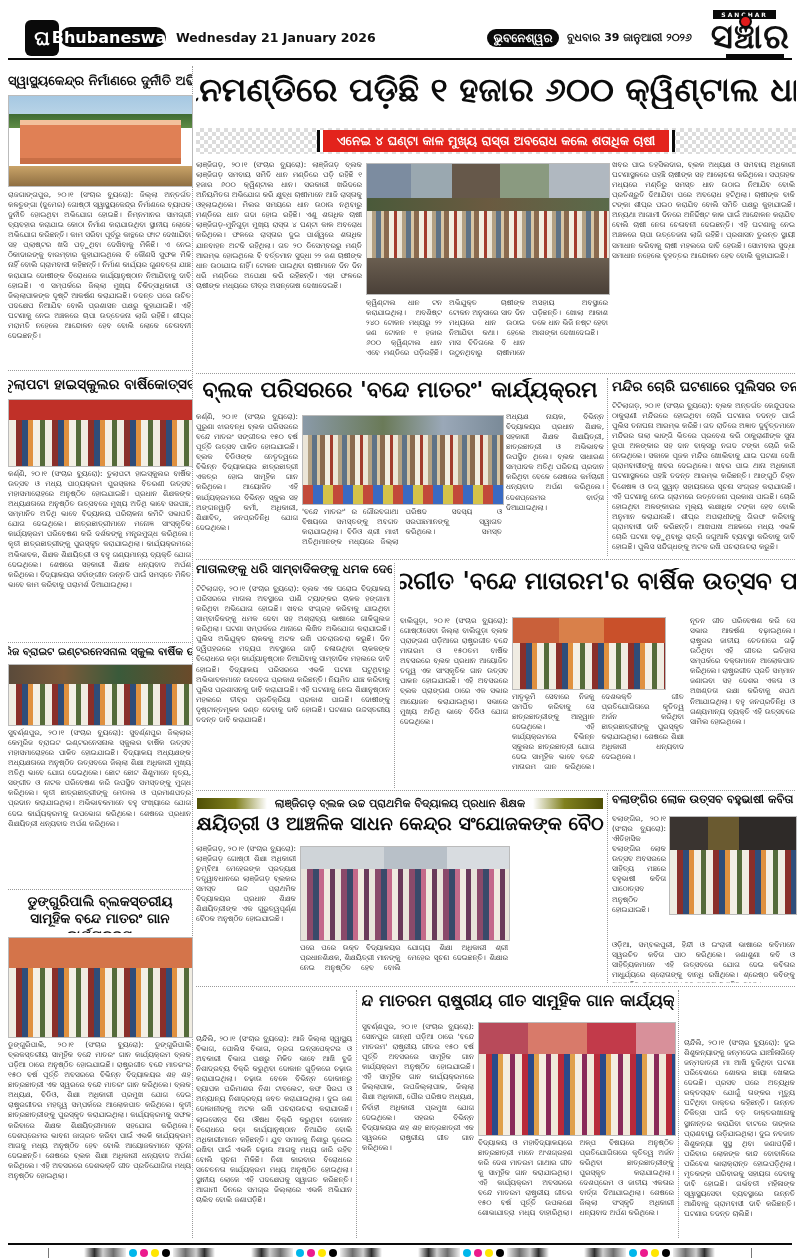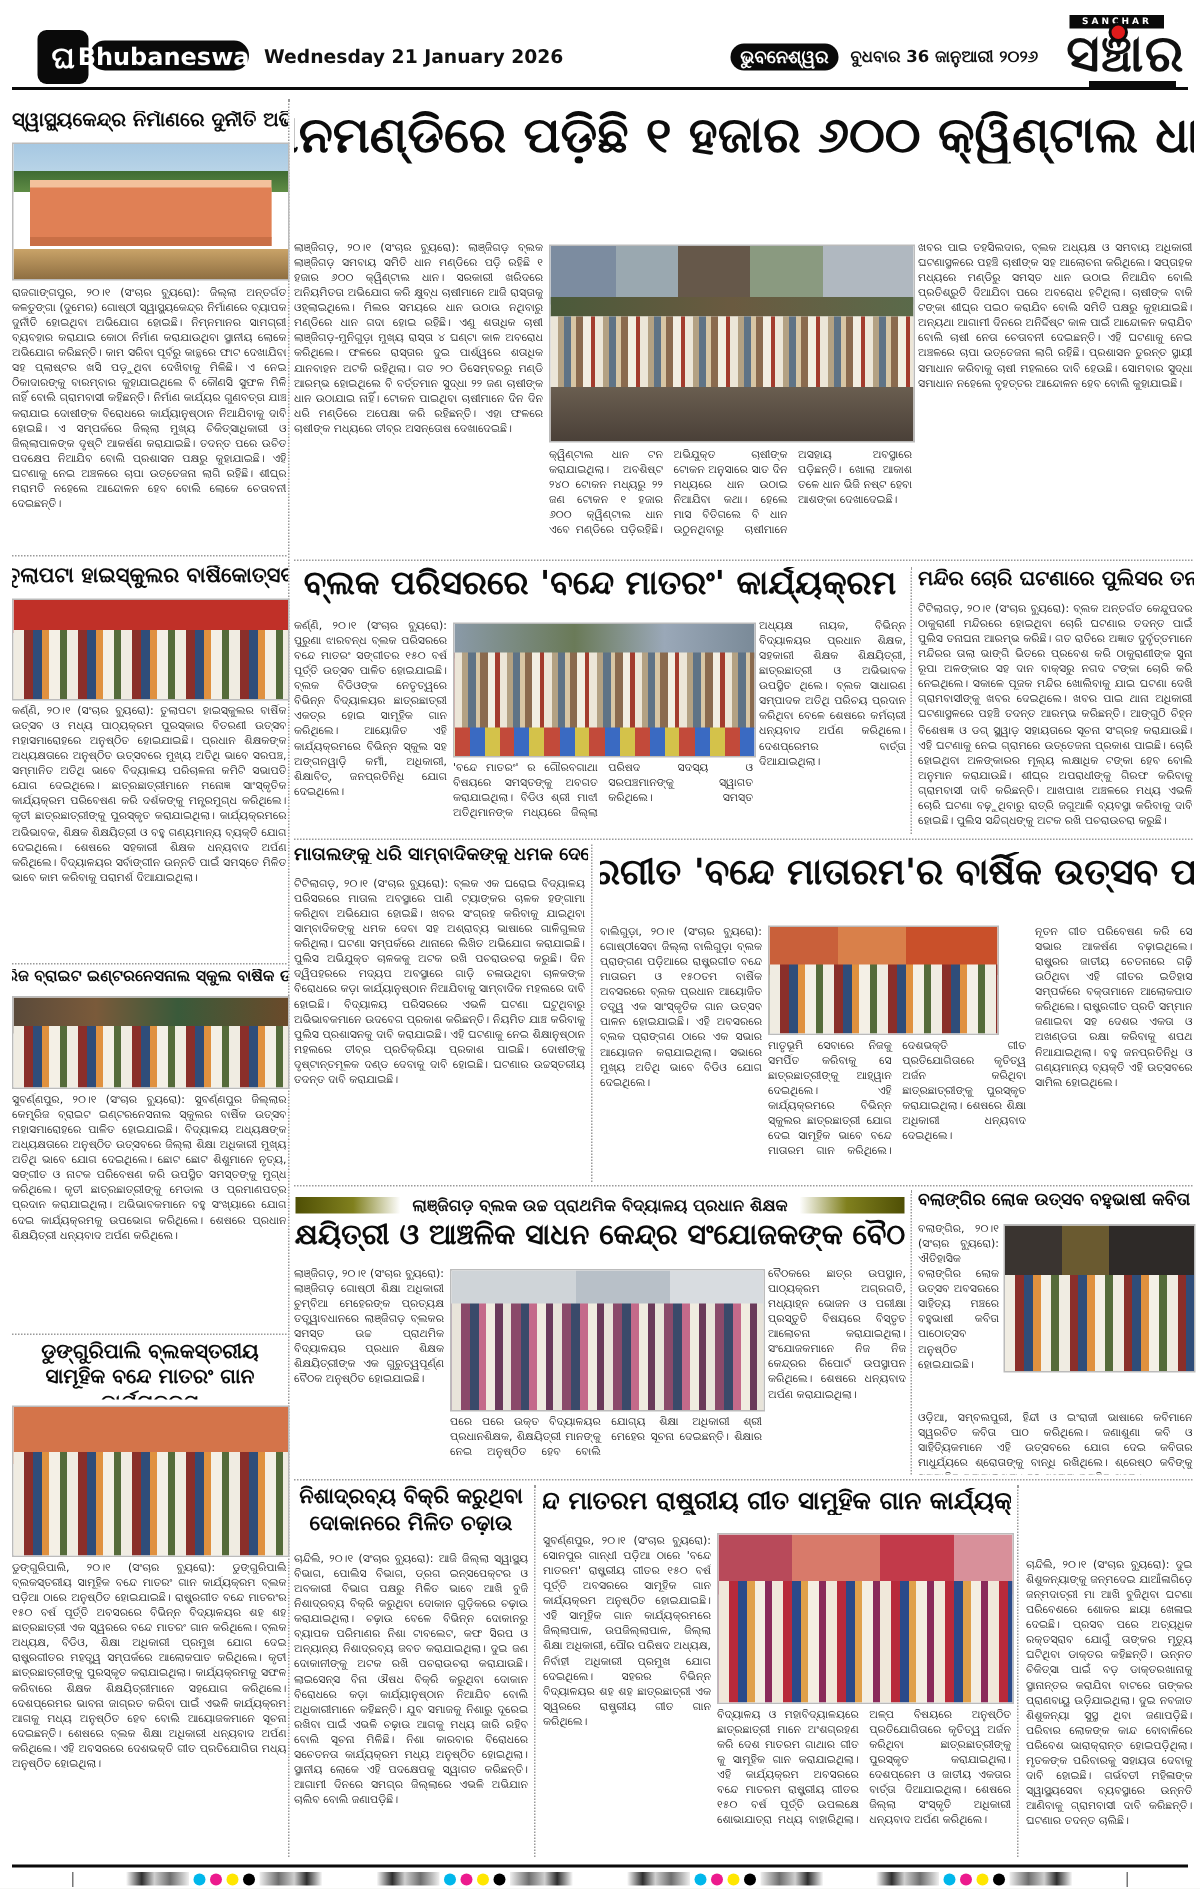--- a/index.html
+++ b/index.html
@@ -66,21 +66,21 @@
     <span>ଘ</span>
   </div>
   <div class="abs pill" style="left:60px;top:27px;width:106px;height:20px;font-size:16px;">
     <span>Bhubaneswar</span>
   </div>
   <div class="abs date-en" style="left:176px;top:30px;">Wednesday 21 January 2026</div>
 
   <div class="abs pill" style="left:487px;top:29px;width:72px;height:18px;font-size:12px;">
     <span>ଭୁବନେଶ୍ୱର</span>
   </div>
-  <div class="abs date-od" style="left:567px;top:31px;">ବୁଧବାର 36 ଜାନୁଆରୀ ୨୦୨୬</div>
+  <div class="abs date-od" style="left:567px;top:31px;">ବୁଧବାର 39 ଜାନୁଆରୀ ୨୦୨୬</div>
 
   <div class="abs mast" style="right:10px;top:10px;">
     <div class="mast-bar">SANCHAR</div>
     <div class="mast-word">
       <span class="mast-dot" style="left:28px;top:-4px;"></span>
       <span>ସଞ୍ଚାର</span>
     </div>
     <div class="mast-under"></div>
   </div>
 
@@ -119,20 +119,25 @@
 
   <div class="abs hl2" style="left:8px;top:893px;width:184px;font-size:13.5px;height:40px;">ଡୁଙ୍ଗୁରିପାଲି ବ୍ଲକସ୍ତରୀୟ ସାମୂହିକ ବନ୍ଦେ ମାତରଂ ଗାନ କାର୍ଯ୍ୟକ୍ରମ</div>
   <div class="abs ph" style="left:8px;top:937px;width:183px;height:99px;">
     <div class="band" style="top:0;height:38%;background:#d4744a;"></div>
     <div class="band people" style="top:30%;height:70%;"></div>
   </div>
   <div class="abs bt" style="left:8px;top:1040px;width:183px;height:198px;">ଡୁଙ୍ଗୁରିପାଲି, ୨୦।୧ (ସଂଚାର ବ୍ୟୁରୋ): ଡୁଙ୍ଗୁରିପାଲି ବ୍ଲକସ୍ତରୀୟ ସାମୂହିକ ବନ୍ଦେ ମାତରଂ ଗାନ କାର୍ଯ୍ୟକ୍ରମ ବ୍ଲକ ପଡ଼ିଆ ଠାରେ ଅନୁଷ୍ଠିତ ହୋଇଯାଇଛି। ରାଷ୍ଟ୍ରଗୀତ ବନ୍ଦେ ମାତରଂର ୧୫୦ ବର୍ଷ ପୂର୍ତ୍ତି ଅବସରରେ ବିଭିନ୍ନ ବିଦ୍ୟାଳୟର ଶହ ଶହ ଛାତ୍ରଛାତ୍ରୀ ଏକ ସ୍ୱରରେ ବନ୍ଦେ ମାତରଂ ଗାନ କରିଥିଲେ। ବ୍ଲକ ଅଧ୍ୟକ୍ଷ, ବିଡିଓ, ଶିକ୍ଷା ଅଧିକାରୀ ପ୍ରମୁଖ ଯୋଗ ଦେଇ ରାଷ୍ଟ୍ରଗୀତର ମହତ୍ତ୍ୱ ସମ୍ପର୍କରେ ଆଲୋକପାତ କରିଥିଲେ। କୃତୀ ଛାତ୍ରଛାତ୍ରୀଙ୍କୁ ପୁରସ୍କୃତ କରାଯାଇଥିଲା। କାର୍ଯ୍ୟକ୍ରମକୁ ସଫଳ କରିବାରେ ଶିକ୍ଷକ ଶିକ୍ଷୟିତ୍ରୀମାନେ ସହଯୋଗ କରିଥିଲେ। ଦେଶପ୍ରେମର ଭାବନା ଜାଗ୍ରତ କରିବା ପାଇଁ ଏଭଳି କାର୍ଯ୍ୟକ୍ରମ ଆଗକୁ ମଧ୍ୟ ଅନୁଷ୍ଠିତ ହେବ ବୋଲି ଆୟୋଜକମାନେ ସୂଚନା ଦେଇଛନ୍ତି। ଶେଷରେ ବ୍ଲକ ଶିକ୍ଷା ଅଧିକାରୀ ଧନ୍ୟବାଦ ଅର୍ପଣ କରିଥିଲେ। ଏହି ଅବସରରେ ଦେଶଭକ୍ତି ଗୀତ ପ୍ରତିଯୋଗିତା ମଧ୍ୟ ଅନୁଷ୍ଠିତ ହୋଇଥିଲା।</div>
 
   <div class="abs hl center" style="left:196px;top:72px;width:600px;font-size:33px;">ଧାନମଣ୍ଡିରେ ପଡ଼ିଛି ୧ ହଜାର ୬୦୦ କ୍ୱିଣ୍ଟାଲ ଧାନ</div>
 
+  <div class="abs checker" style="left:196px;top:128px;width:600px;height:26px;display:flex;align-items:center;justify-content:center;">
+    <div class="subwrap">
+      <div class="subbox">ଏନେଇ ୪ ଘଣ୍ଟା କାଳ ମୁଖ୍ୟ ରାସ୍ତା ଅବରୋଧ କଲେ ଶତାଧିକ ଚାଷୀ</div>
+    </div>
+  </div>
 
   <div class="abs bt" style="left:196px;top:160px;width:166px;height:210px;">ଲାଞ୍ଜିଗଡ଼, ୨୦।୧ (ସଂଚାର ବ୍ୟୁରୋ): ଲାଞ୍ଜିଗଡ଼ ବ୍ଲକ ଲାଞ୍ଜିଗଡ଼ ସମବାୟ ସମିତି ଧାନ ମଣ୍ଡିରେ ପଡ଼ି ରହିଛି ୧ ହଜାର ୬୦୦ କ୍ୱିଣ୍ଟାଲ ଧାନ। ସରକାରୀ ଖରିଦରେ ଅନିୟମିତତା ଅଭିଯୋଗ କରି କ୍ଷୁବ୍ଧ ଚାଷୀମାନେ ଆଜି ରାସ୍ତାକୁ ଓହ୍ଲାଇଥିଲେ। ମିଲର ସମୟରେ ଧାନ ଉଠାଉ ନଥିବାରୁ ମଣ୍ଡିରେ ଧାନ ଗଦା ହୋଇ ରହିଛି। ଏଣୁ ଶତାଧିକ ଚାଷୀ ଲାଞ୍ଜିଗଡ଼-ମୁନିଗୁଡ଼ା ମୁଖ୍ୟ ରାସ୍ତା ୪ ଘଣ୍ଟା କାଳ ଅବରୋଧ କରିଥିଲେ। ଫଳରେ ରାସ୍ତାର ଦୁଇ ପାର୍ଶ୍ୱରେ ଶତାଧିକ ଯାନବାହନ ଅଟକି ରହିଥିଲା। ଗତ ୨୦ ଡିସେମ୍ବରରୁ ମଣ୍ଡି ଆରମ୍ଭ ହୋଇଥିଲେ ବି ବର୍ତ୍ତମାନ ସୁଦ୍ଧା ୨୨ ଜଣ ଚାଷୀଙ୍କ ଧାନ ଉଠାଯାଇ ନାହିଁ। ଟୋକନ ପାଇଥିବା ଚାଷୀମାନେ ଦିନ ଦିନ ଧରି ମଣ୍ଡିରେ ଅପେକ୍ଷା କରି ରହିଛନ୍ତି। ଏହା ଫଳରେ ଚାଷୀଙ୍କ ମଧ୍ୟରେ ତୀବ୍ର ଅସନ୍ତୋଷ ଦେଖାଦେଇଛି।</div>
 
   <div class="abs ph" style="left:366px;top:163px;width:242px;height:130px;">
     <div class="band" style="top:0;height:30%;background:linear-gradient(90deg,#7c8ca0 0 18%,#9aa8b0 18% 35%,#66584a 35% 55%,#8a9a80 55% 75%,#b0b8c0 75% 100%);"></div>
     <div class="band" style="top:26%;height:10%;background:linear-gradient(90deg,#4a5a3a,#6a5a40 50%,#5a6a4a);"></div>
     <div class="band crowd" style="top:36%;height:38%;"></div>
     <div class="band" style="bottom:0;height:28%;background:linear-gradient(180deg,#6a5e50,#4a4038);"></div>
   </div>
   <div class="abs bt cols3" style="left:366px;top:298px;width:242px;height:72px;">କ୍ୱିଣ୍ଟାଲ ଧାନ ଟନ କରାଯାଇଥିଲା। ଅବଶିଷ୍ଟ ୨୪୦ ଟୋକନ ମଧ୍ୟରୁ ୨୨ ଜଣ ଟୋକନ ୧ ହଜାର ୬୦୦ କ୍ୱିଣ୍ଟାଲ ଧାନ ଏବେ ମଣ୍ଡିରେ ପଡ଼ିରହିଛି। ଅଭିଯୁକ୍ତ ଚାଷୀଙ୍କ ଟୋକନ ଅନୁସାରେ ସାତ ଦିନ ମଧ୍ୟରେ ଧାନ ଉଠାଇ ନିଆଯିବା କଥା। ହେଲେ ମାସ ବିତିଗଲେ ବି ଧାନ ଉଠୁନଥିବାରୁ ଚାଷୀମାନେ ଅସହାୟ ଅବସ୍ଥାରେ ପଡ଼ିଛନ୍ତି। ଖୋଲା ଆକାଶ ତଳେ ଧାନ ଭିଜି ନଷ୍ଟ ହେବା ଆଶଙ୍କା ଦେଖାଦେଇଛି।</div>
@@ -181,35 +186,33 @@
     <span class="kbar-r"></span>
   </div>
   <div class="abs hl center" style="left:196px;top:813px;width:408px;font-size:19px;">ଶିକ୍ଷୟିତ୍ରୀ ଓ ଆଞ୍ଚଳିକ ସାଧନ କେନ୍ଦ୍ର ସଂଯୋଜକଙ୍କ ବୈଠକ</div>
 
   <div class="abs bt" style="left:196px;top:844px;width:100px;height:139px;">ଲାଞ୍ଜିଗଡ଼, ୨୦।୧ (ସଂଚାର ବ୍ୟୁରୋ): ଲାଞ୍ଜିଗଡ଼ ଗୋଷ୍ଠୀ ଶିକ୍ଷା ଅଧିକାରୀ ଚୁମ୍ବିଆ ମେହେରଙ୍କ ପ୍ରତ୍ୟକ୍ଷ ତତ୍ତ୍ୱାବଧାନରେ ଲାଞ୍ଜିଗଡ଼ ବ୍ଲକର ସମସ୍ତ ଉଚ୍ଚ ପ୍ରାଥମିକ ବିଦ୍ୟାଳୟର ପ୍ରଧାନ ଶିକ୍ଷକ ଶିକ୍ଷୟିତ୍ରୀଙ୍କ ଏକ ଗୁରୁତ୍ୱପୂର୍ଣ୍ଣ ବୈଠକ ଅନୁଷ୍ଠିତ ହୋଇଯାଇଛି।</div>
   <div class="abs ph" style="left:300px;top:846px;width:208px;height:93px;">
     <div class="band" style="top:0;height:30%;background:linear-gradient(90deg,#cfd4d8 0 40%,#b8c0c8 40% 70%,#d8dce0 70% 100%);"></div>
     <div class="band people" style="top:24%;height:76%;background-image:repeating-linear-gradient(90deg,#e8e4da 0 6px,#8a4a6a 6px 12px,#3a4a6a 12px 18px,#c46a8a 18px 23px,#f0ece0 23px 29px,#6a3a5a 29px 34px);"></div>
   </div>
   <div class="abs bt cols2" style="left:300px;top:943px;width:208px;height:40px;">ପରେ ପରେ ଉକ୍ତ ବିଦ୍ୟାଳୟର ପ୍ରଧାନଶିକ୍ଷକ, ଶିକ୍ଷୟିତ୍ରୀ ମାନଙ୍କୁ ନେଇ ଅନୁଷ୍ଠିତ ହେବ ବୋଲି ଯୋଗ୍ୟ ଶିକ୍ଷା ଅଧିକାରୀ ଶ୍ରୀ ମେହେର ସୂଚନା ଦେଇଛନ୍ତି। ଶିକ୍ଷାର ଗୁଣବତ୍ତା ବୃଦ୍ଧି ପାଇଁ ପରାମର୍ଶ ଦିଆଯାଇଥିଲା।</div>
-  <div class="abs bt" style="left:512px;top:844px;width:92px;height:139px;">ବୈଠକରେ ଛାତ୍ର ଉପସ୍ଥାନ, ପାଠ୍ୟକ୍ରମ ଅଗ୍ରଗତି, ମଧ୍ୟାହ୍ନ ଭୋଜନ ଓ ପରୀକ୍ଷା ପ୍ରସ୍ତୁତି ବିଷୟରେ ବିସ୍ତୃତ ଆଲୋଚନା କରାଯାଇଥିଲା। ସଂଯୋଜକମାନେ ନିଜ ନିଜ କେନ୍ଦ୍ରର ରିପୋର୍ଟ ଉପସ୍ଥାପନ କରିଥିଲେ। ଶେଷରେ ଧନ୍ୟବାଦ ଅର୍ପଣ କରାଯାଇଥିଲା।</div>
 
   <div class="abs vdot" style="left:607px;top:793px;height:190px;"></div>
 
   <div class="abs hl" style="left:612px;top:793px;width:184px;font-size:11.5px;">ବଲାଙ୍ଗିର ଲୋକ ଉତ୍ସବ ବହୁଭାଷୀ କବିତା ପାଠୋତ୍ସବ</div>
   <div class="abs bt" style="left:612px;top:814px;width:54px;height:122px;">ବଲାଙ୍ଗିର, ୨୦।୧ (ସଂଚାର ବ୍ୟୁରୋ): ଐତିହାସିକ ବଲାଙ୍ଗିର ଲୋକ ଉତ୍ସବ ଅବସରରେ ସାହିତ୍ୟ ମଞ୍ଚରେ ବହୁଭାଷୀ କବିତା ପାଠୋତ୍ସବ ଅନୁଷ୍ଠିତ ହୋଇଯାଇଛି।</div>
   <div class="abs ph" style="left:669px;top:816px;width:126px;height:97px;">
     <div class="band" style="top:0;height:42%;background:linear-gradient(90deg,#3a3430 0 30%,#6a5a30 30% 55%,#2e2a28 55% 100%);"></div>
     <div class="band people" style="top:34%;height:66%;"></div>
   </div>
   <div class="abs bt" style="left:612px;top:940px;width:183px;height:43px;">ଓଡ଼ିଆ, ସମ୍ବଲପୁରୀ, ହିନ୍ଦୀ ଓ ଇଂରାଜୀ ଭାଷାରେ କବିମାନେ ସ୍ୱରଚିତ କବିତା ପାଠ କରିଥିଲେ। ଜଣାଶୁଣା କବି ଓ ସାହିତ୍ୟିକମାନେ ଏହି ଉତ୍ସବରେ ଯୋଗ ଦେଇ କବିତାର ମାଧୁର୍ଯ୍ୟରେ ଶ୍ରୋତାଙ୍କୁ ବାନ୍ଧି ରଖିଥିଲେ। ଶ୍ରେଷ୍ଠ କବିଙ୍କୁ ସମ୍ମାନିତ କରାଯାଇଥିଲା। ବହୁ ଶ୍ରୋତା ଉପସ୍ଥିତ ଥିଲେ।</div>
 
   <div class="abs hdot" style="left:196px;top:986px;width:599px;"></div>
 
-  <div class="abs hl2" style="left:196px;top:990px;width:156px;font-size:14px;height:40px;">ନିଶାଦ୍ରବ୍ୟ ବିକ୍ରି କରୁଥିବା ଦୋକାନରେ ମିଳିତ ଚଢ଼ାଉ</div>
   <div class="abs bt" style="left:196px;top:1034px;width:156px;height:204px;">ଚାନ୍ଦିଲି, ୨୦।୧ (ସଂଚାର ବ୍ୟୁରୋ): ଆଜି ଜିଲ୍ଲା ସ୍ୱାସ୍ଥ୍ୟ ବିଭାଗ, ପୋଲିସ ବିଭାଗ, ଡ୍ରଗ ଇନ୍ସପେକ୍ଟର ଓ ଅବକାରୀ ବିଭାଗ ପକ୍ଷରୁ ମିଳିତ ଭାବେ ଆଖି ବୁଜି ନିଶାଦ୍ରବ୍ୟ ବିକ୍ରି କରୁଥିବା ଦୋକାନ ଗୁଡ଼ିକରେ ଚଢ଼ାଉ କରାଯାଇଥିଲା। ଚଢ଼ାଉ ବେଳେ ବିଭିନ୍ନ ଦୋକାନରୁ ବ୍ୟାପକ ପରିମାଣର ନିଶା ଟାବଲେଟ, କଫ ସିରପ ଓ ଅନ୍ୟାନ୍ୟ ନିଶାଦ୍ରବ୍ୟ ଜବତ କରାଯାଇଥିଲା। ଦୁଇ ଜଣ ଦୋକାନୀଙ୍କୁ ଅଟକ ରଖି ପଚରାଉଚରା କରାଯାଉଛି। ଲାଇସେନ୍ସ ବିନା ଔଷଧ ବିକ୍ରି କରୁଥିବା ଦୋକାନ ବିରୋଧରେ କଡ଼ା କାର୍ଯ୍ୟାନୁଷ୍ଠାନ ନିଆଯିବ ବୋଲି ଅଧିକାରୀମାନେ କହିଛନ୍ତି। ଯୁବ ସମାଜକୁ ନିଶାରୁ ଦୂରେଇ ରଖିବା ପାଇଁ ଏଭଳି ଚଢ଼ାଉ ଆଗକୁ ମଧ୍ୟ ଜାରି ରହିବ ବୋଲି ସୂଚନା ମିଳିଛି। ନିଶା କାରବାର ବିରୋଧରେ ସଚେତନତା କାର୍ଯ୍ୟକ୍ରମ ମଧ୍ୟ ଅନୁଷ୍ଠିତ ହୋଇଥିଲା। ସ୍ଥାନୀୟ ଲୋକେ ଏହି ପଦକ୍ଷେପକୁ ସ୍ୱାଗତ କରିଛନ୍ତି। ଆଗାମୀ ଦିନରେ ସମଗ୍ର ଜିଲ୍ଲାରେ ଏଭଳି ଅଭିଯାନ ଚାଲିବ ବୋଲି ଜଣାପଡ଼ିଛି।</div>
 
   <div class="abs vdot" style="left:356px;top:990px;height:248px;"></div>
 
   <div class="abs hl center" style="left:362px;top:992px;width:312px;font-size:16.5px;">'ବନ୍ଦେ ମାତରମ ରାଷ୍ଟ୍ରୀୟ ଗୀତ ସାମୁହିକ ଗାନ କାର୍ଯ୍ୟକ୍ରମ</div>
   <div class="abs bt" style="left:362px;top:1022px;width:112px;height:216px;">ସୁବର୍ଣ୍ଣପୁର, ୨୦।୧ (ସଂଚାର ବ୍ୟୁରୋ): ସୋନପୁର ଗାନ୍ଧୀ ପଡ଼ିଆ ଠାରେ 'ବନ୍ଦେ ମାତରମ' ରାଷ୍ଟ୍ରୀୟ ଗୀତର ୧୫୦ ବର୍ଷ ପୂର୍ତ୍ତି ଅବସରରେ ସାମୂହିକ ଗାନ କାର୍ଯ୍ୟକ୍ରମ ଅନୁଷ୍ଠିତ ହୋଇଯାଇଛି। ଏହି ସାମୂହିକ ଗାନ କାର୍ଯ୍ୟକ୍ରମରେ ଜିଲ୍ଲାପାଳ, ଉପଜିଲ୍ଲାପାଳ, ଜିଲ୍ଲା ଶିକ୍ଷା ଅଧିକାରୀ, ପୌର ପରିଷଦ ଅଧ୍ୟକ୍ଷ, ନିର୍ବାହୀ ଅଧିକାରୀ ପ୍ରମୁଖ ଯୋଗ ଦେଇଥିଲେ। ସହରର ବିଭିନ୍ନ ବିଦ୍ୟାଳୟର ଶହ ଶହ ଛାତ୍ରଛାତ୍ରୀ ଏକ ସ୍ୱରରେ ରାଷ୍ଟ୍ରୀୟ ଗୀତ ଗାନ କରିଥିଲେ।</div>
   <div class="abs ph" style="left:478px;top:1022px;width:196px;height:112px;">
     <div class="band" style="top:0;height:36%;background:linear-gradient(90deg,#b84a5a 0 25%,#d87a6a 25% 55%,#c23a4a 55% 80%,#d8909a 80% 100%);"></div>
     <div class="band people" style="top:28%;height:72%;background-image:repeating-linear-gradient(90deg,#f0e8da 0 7px,#b82a3a 7px 13px,#2a4a8a 13px 19px,#e0a04a 19px 24px,#f4eee2 24px 31px,#8a2a5a 31px 36px);"></div>
   </div>

